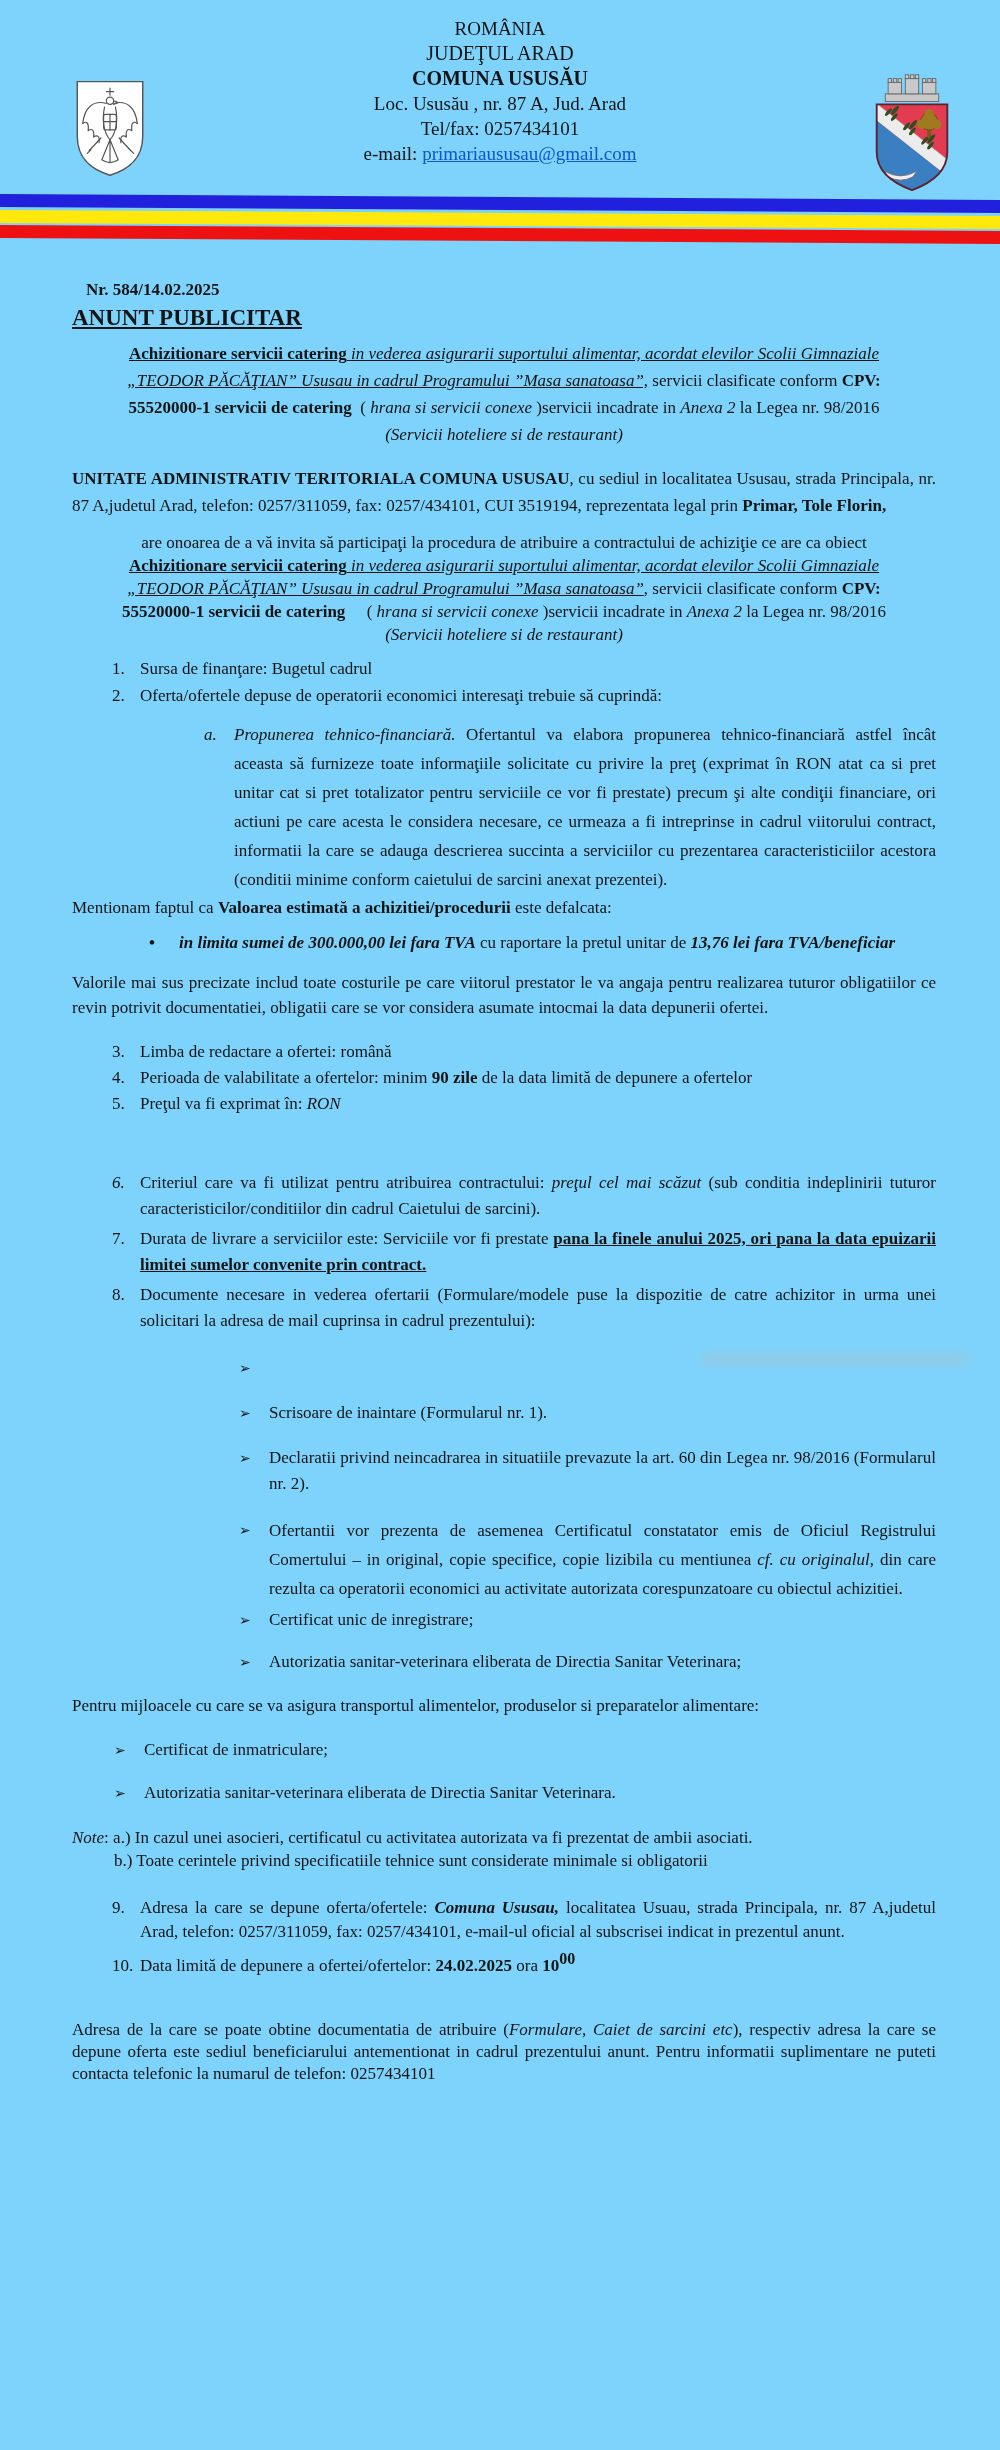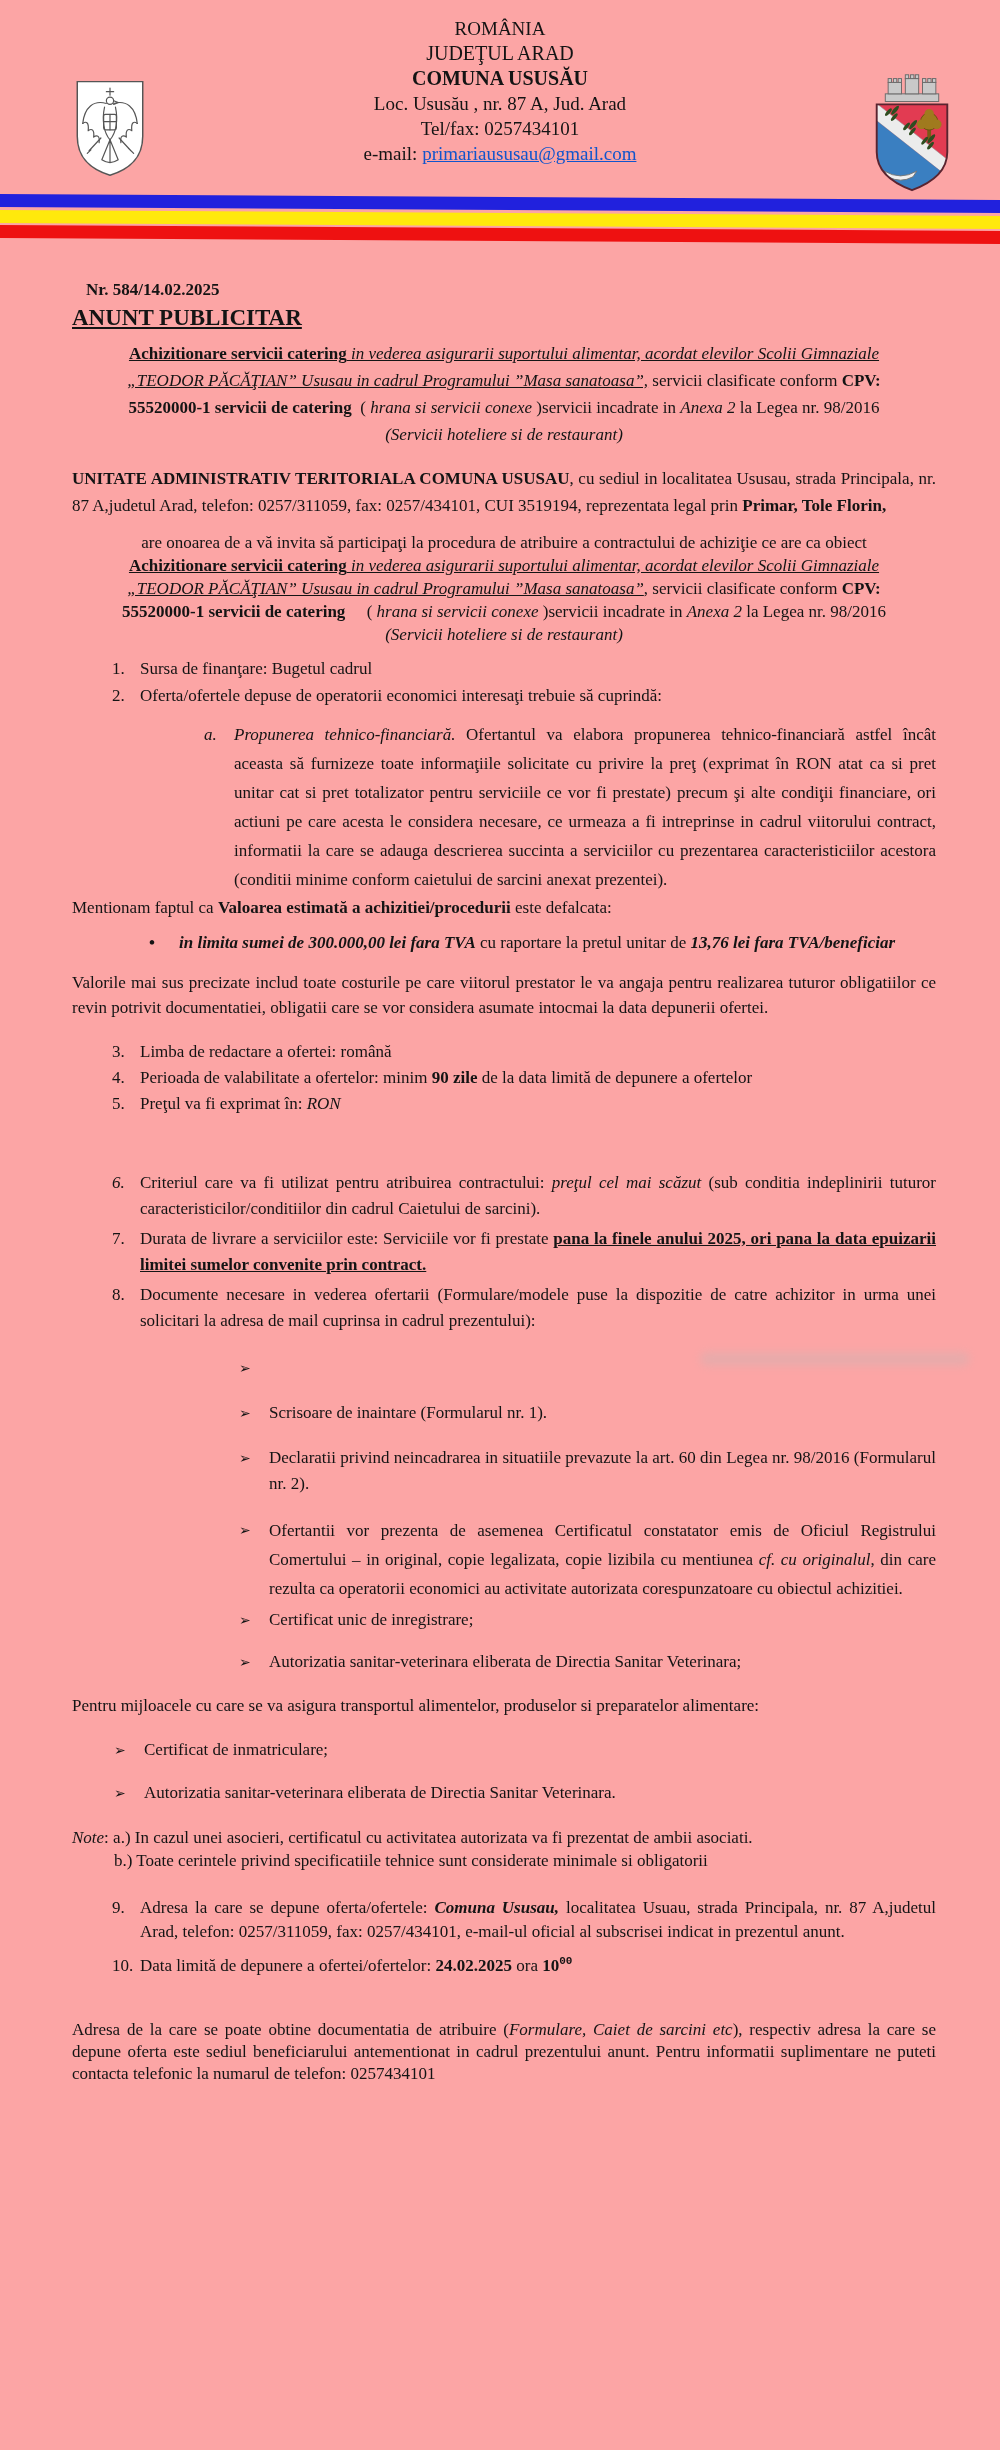--- a/index.html
+++ b/index.html
@@ -2,41 +2,41 @@
 <html><head>
 <meta charset="utf-8">
 <style>
   * { box-sizing: border-box; }
   html, body { margin: 0; padding: 0; }
   body {
     width: 1000px; height: 2450px; background: #ffffff;
     font-family: "Liberation Serif", "DejaVu Serif", serif;
     color: #141414;
   }
-  .page { position: relative; width: 1000px; height: 2450px; background: #fca5a5; overflow: hidden; }
+  .page { position: relative; width: 1000px; height: 2450px; background: #7dd3fc; overflow: hidden; }
 
   
   .head-center { position: absolute; top: 16px; left: 230px; width: 540px; text-align: center; line-height: 25px; }
   .h-country { font-size: 19px; }
   .h-county  { font-size: 20px; }
   .h-commune { font-size: 20px; font-weight: bold; }
   .h-addr, .h-tel, .h-mail { font-size: 19px; }
   .link { color: #1155cc; text-decoration: underline; }
   .emblem-left  { position: absolute; left: 72px;  top: 78px; width: 76px; height: 100px; }
   .emblem-right { position: absolute; left: 868px; top: 70px; width: 88px; height: 124px; }
 
   
   .flag { position: absolute; left: -8px; top: 197px; width: 1016px; transform: rotate(0.35deg); }
   .stripe { height: 13px; margin-bottom: 2.5px; }
 
   
   .content { position: absolute; left: 72px; top: 268px; width: 864px; font-size: 17px; line-height: 27px; }
   p { margin: 0; }
   .b { font-weight: bold; } .i { font-style: italic; } .u { text-decoration: underline; }
-  .sup { vertical-align: super; font-size: 11px; line-height: 0; font-family: Liberation Mono, monospace; }
+  .sup { vertical-align: super; font-size: 16px; line-height: 0; }
   .just { text-align: justify; }
   .center { text-align: center; }
 
   .docnum { margin: 8px 0 0 14px; font-weight: bold; }
   .title  { font-size: 23px; font-weight: bold; text-align: left; text-decoration: underline; margin: 1px 0 0 0; }
 
   .p-subject  { margin-top: 9px;  padding: 0 28px; line-height: 27px; }
   .p-entity   { margin-top: 17px; line-height: 27px; }
   .p-invite   { margin-top: 12px; padding: 0 24px; line-height: 23px; }
   .p-modality { margin-top: 29px; line-height: 27px; text-indent: 56px; }
@@ -252,21 +252,21 @@
     <div class="arr d2">
       <span class="mark">➢</span>
       <span class="txt"><span>Scrisoare de inaintare (Formularul nr. 1).</span></span>
     </div>
     <div class="arr d3">
       <span class="mark">➢</span>
       <span class="txt"><span>Declaratii privind neincadrarea in situatiile prevazute la art. 60 din Legea nr. 98/2016 (Formularul nr. 2).</span></span>
     </div>
     <div class="arr d4">
       <span class="mark">➢</span>
-      <span class="txt"><span>Ofertantii vor prezenta de asemenea Certificatul constatator emis de Oficiul Registrului Comertului – in original, copie legalizata, copie lizibila cu mentiunea </span><span class="i">cf. cu originalul</span><span>, din care rezulta ca operatorii economici au activitate autorizata corespunzatoare cu obiectul achizitiei.</span></span>
+      <span class="txt"><span>Ofertantii vor prezenta de asemenea Certificatul constatator emis de Oficiul Registrului Comertului – in original, copie specifice, copie lizibila cu mentiunea </span><span class="i">cf. cu originalul</span><span>, din care rezulta ca operatorii economici au activitate autorizata corespunzatoare cu obiectul achizitiei.</span></span>
     </div>
     <div class="arr d5">
       <span class="mark">➢</span>
       <span class="txt"><span>Certificat unic de inregistrare;</span></span>
     </div>
     <div class="arr d6">
       <span class="mark">➢</span>
       <span class="txt"><span>Autorizatia sanitar-veterinara eliberata de Directia Sanitar Veterinara;</span></span>
     </div>
 

